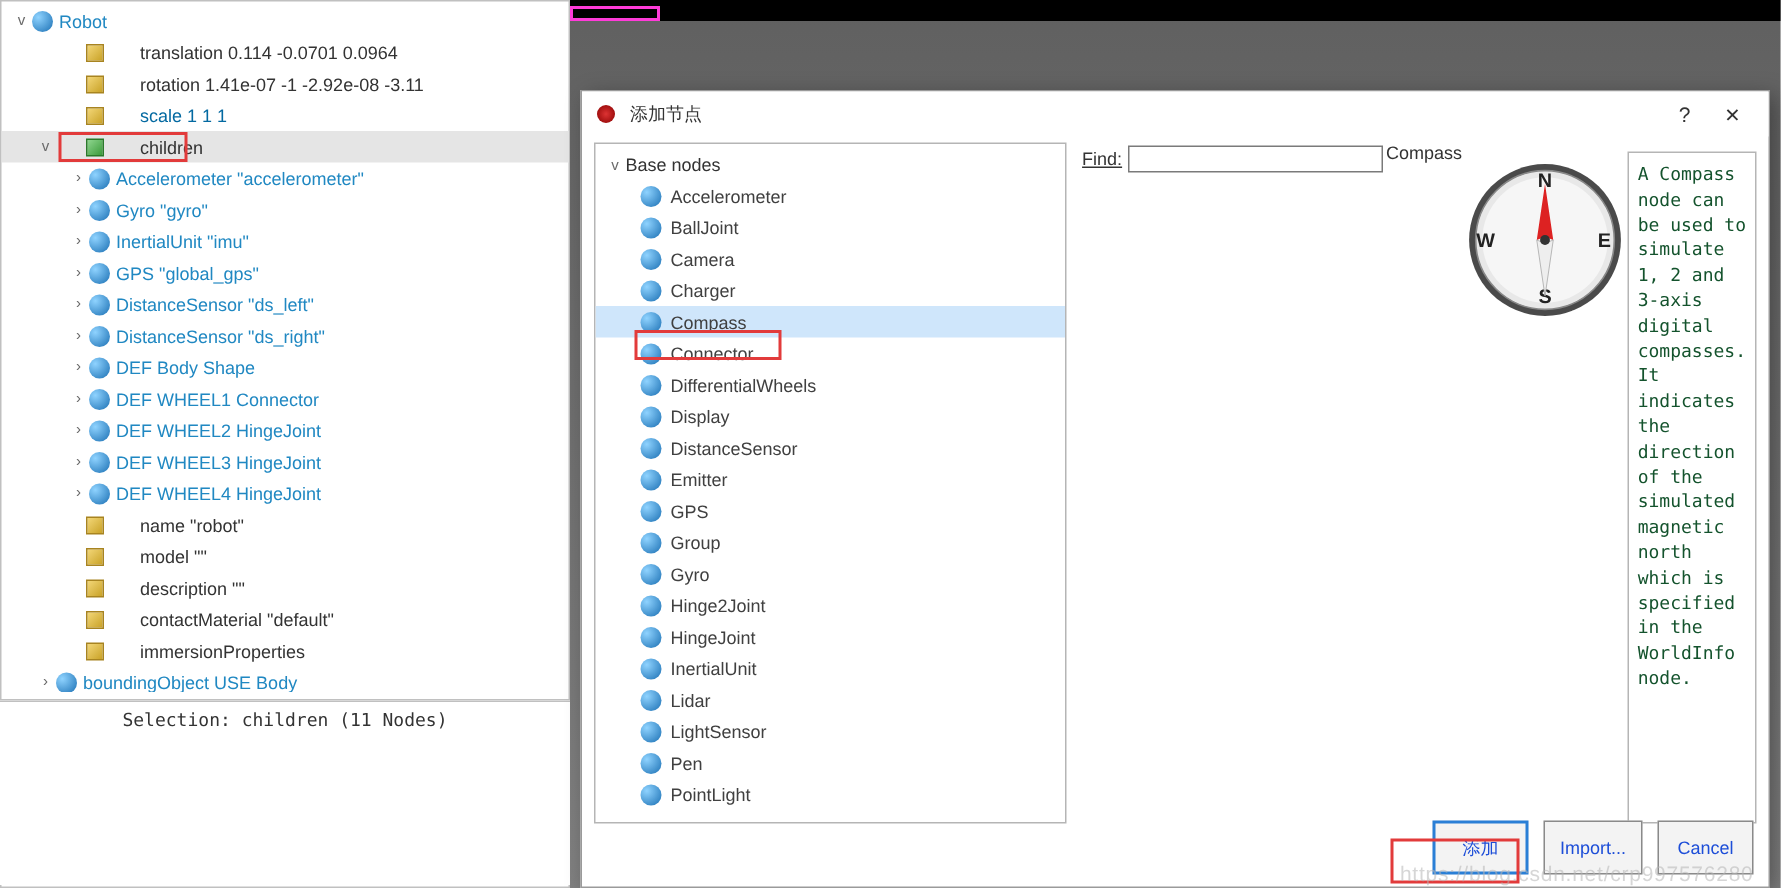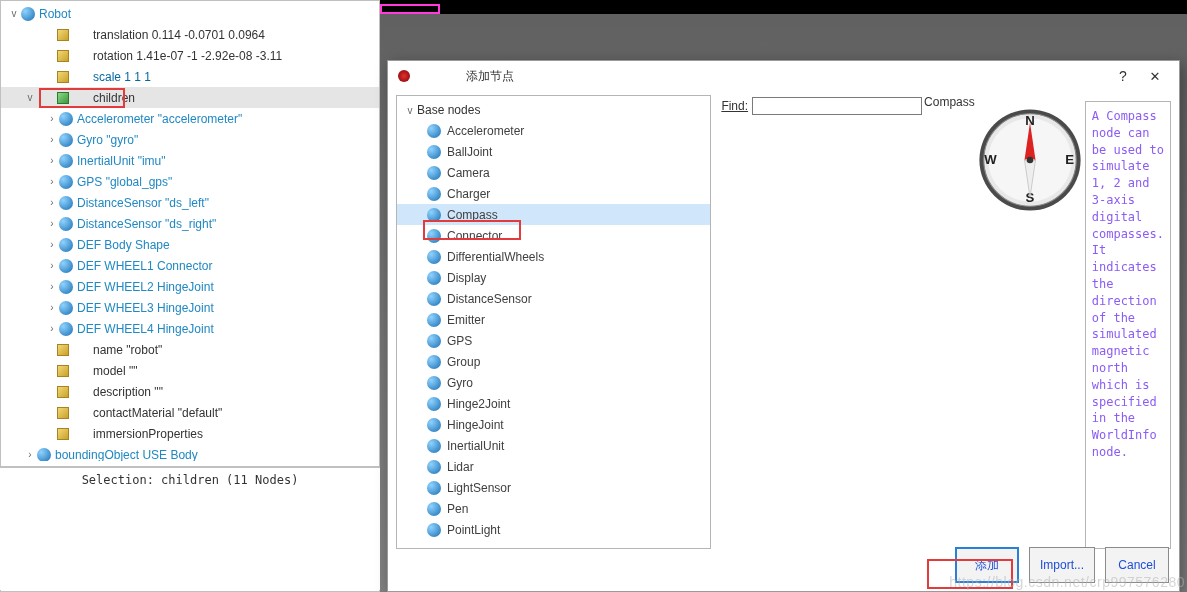--- a/index.html
+++ b/index.html
@@ -28,54 +28,54 @@
 
 .viewport { position:absolute; left:380px; top:0; width:807px; height:592px; background: linear-gradient(#606060,#808080); }
 .vp-top { position:absolute; left:0; top:0; right:0; height:14px; background:#000;}
 .vp-pink { position:absolute; left:0; top:4px; width:60px; height:10px; border:2px solid #ff3bd9; background:#000;}
 
 
 .dialog { position:absolute; left:387px; top:60px; width:793px; height:532px; background:#fff; border:1px solid #9a9a9a; box-shadow: 4px 4px 14px rgba(0,0,0,0.35);}
 .titlebar { height:30px; background:#fff; display:flex; align-items:center; padding:0 8px; }
 .titlebar .bug { width:16px; height:16px; margin-right:8px; position:relative;}
 .titlebar .bug::before{content:"";position:absolute;inset:2px;background:radial-gradient(circle,#d33,#800);border-radius:50%;}
-.title-text { flex:1; color:#333;margin-left:46px; }
+.title-text { flex:1; color:#333; }
 .win-btn { width:32px; height:24px; display:flex; align-items:center; justify-content:center; color:#333; }
 .win-btn.help::after{content:"?";font-size:14px;}
 .win-btn.close::after{content:"✕";font-size:13px;}
 
 .dlg-body { position:absolute; left:8px; top:34px; right:8px; bottom:42px; display:flex; gap:10px;}
 .node-list { width:382px; border:1px solid #b5b5b5; overflow-y:scroll; background:#fff; padding:4px 0;}
 .node-root { display:flex; align-items:center; height:20px; padding-left:6px; color:#333;}
 .node-root .chev{color:#6a6a6a;}
 .node-item { display:flex; align-items:center; height:21px; padding-left:30px; color:#404040; cursor:default;}
 .node-item.sel { background:#cfe6fb; }
 .node-item .ball-blue{margin-right:6px;}
 .rb2 { position:absolute; left:26px; top:124px; width:98px; height:20px; }
 
 .right-col { flex:1; display:flex; flex-direction:row; }
 .find-row { display:flex; align-items:center; justify-content:flex-end; height:22px; margin-bottom:8px;}
 .find-row label{ margin-right:4px; color:#333; text-decoration:underline; }
 .find-row input{ width:170px; height:18px; border:1px solid #7a7a7a; padding:0 2px;}
 .preview-title { color:#333; margin-bottom:4px; padding-left:2px;}
 .preview-box { height:130px; display:flex; align-items:center; justify-content:center;}
 .compass-svg { width:110px; height:110px;}
-.desc-box { flex:1; border:1px solid #b5b5b5; margin-top:6px; padding:6px; font-family: Consolas, monospace; font-size:12px; color:#8b5cf6; line-height:1.4;}
+.desc-box { flex:1; border:1px solid #b5b5b5; margin-top:6px; padding:6px; font-family: Consolas, monospace; font-size:12px; color:#14532d; line-height:1.4;}
 
 .dlg-buttons { position:absolute; right:10px; bottom:8px; display:flex; gap:10px; align-items:center;}
 .btn { min-width:64px; height:36px; border:1px solid #8a8a8a; background:#f3f3f3; display:flex; align-items:center; justify-content:center; padding:0 10px; color:#1d4ed8;}
 .btn.primary { border:2px solid #2a7fd6; }
 .rb3 { border:2px solid #e23b3b; position:absolute; right:166px; bottom:2px; width:86px; height:30px; pointer-events:none;}
 
 
 .node-list::-webkit-scrollbar{width:16px;}
 .node-list::-webkit-scrollbar-track{background:#f0f0f0;border-left:1px solid #ddd;}
 .node-list::-webkit-scrollbar-thumb{background:#c8c8c8;border:1px solid #a8a8a8;}
 
-.watermark{position:absolute;right:2px;bottom:2px;color:rgba(180,180,180,0.55);font-size:14px;letter-spacing:0.5px;pointer-events:none;}
+.watermark{position:absolute;right:18px;bottom:2px;color:rgba(180,180,180,0.55);font-size:14px;letter-spacing:0.5px;pointer-events:none;}
 </style>
 </head>
 <body>
 
 <div class="left-panel">
   <div class="tree">
     <div class="tree-row">
       <span class="chev">v</span>
       <span class="tree-icon ball-blue"></span>
       <span class="label">Robot</span>

